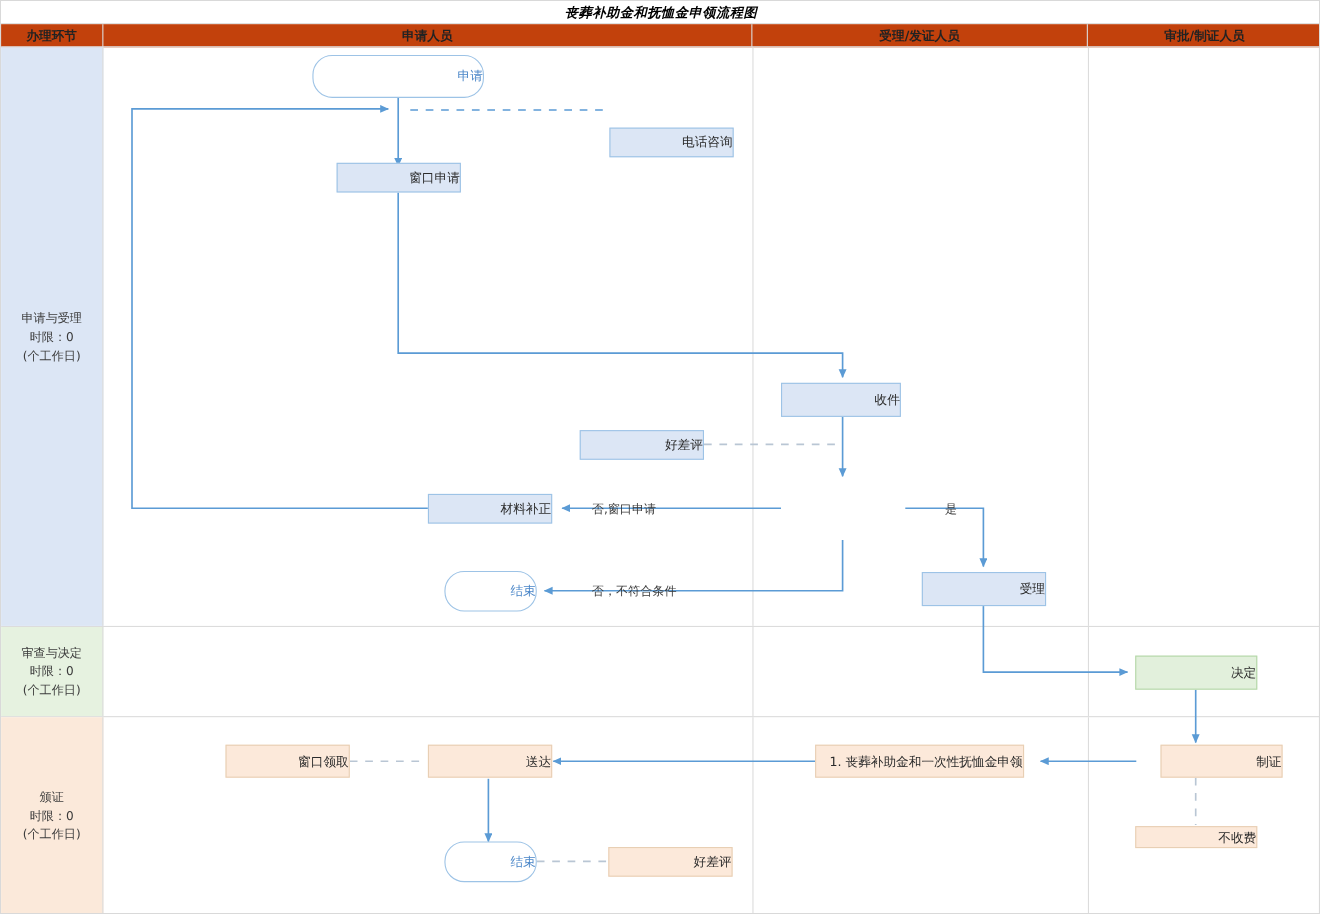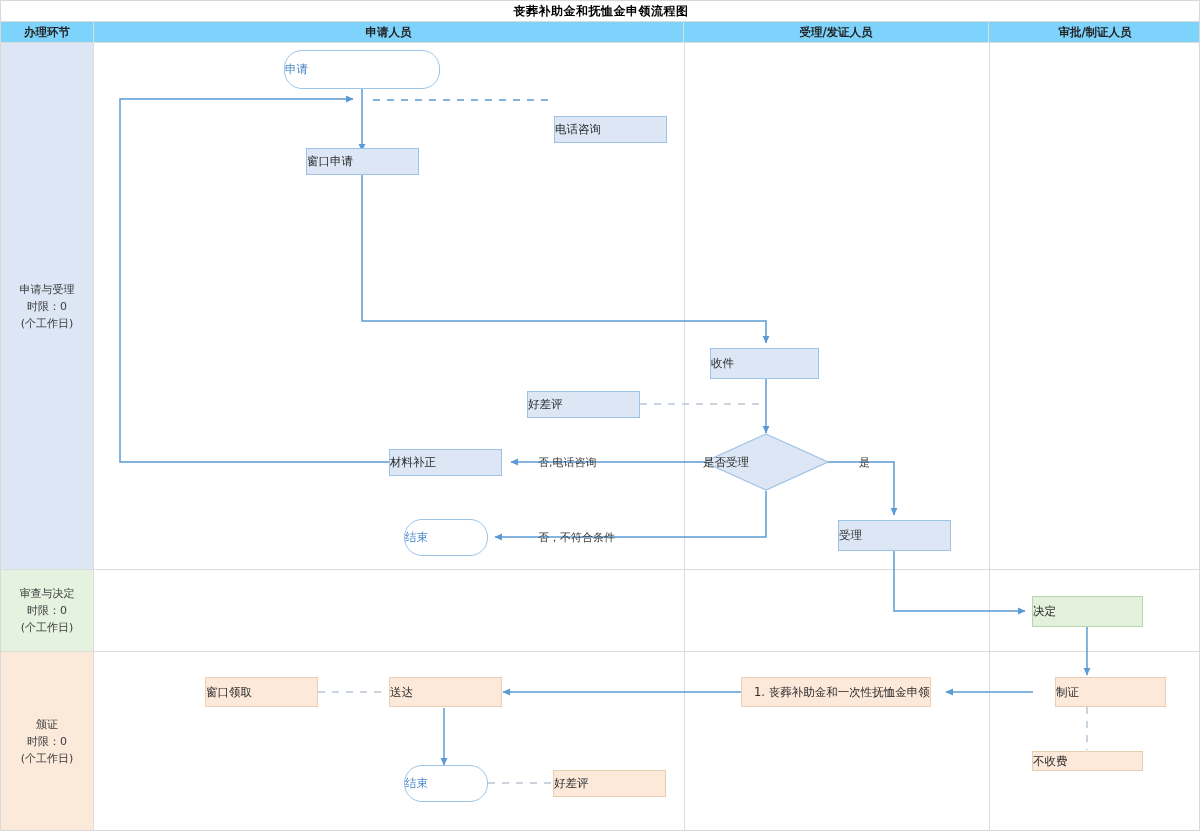--- a/index.html
+++ b/index.html
@@ -17,28 +17,28 @@
   }
   
   .titlebar{
     position:absolute;left:0;top:0;width:1200px;height:21px;
     background:#ffffff;
     border-bottom:1px solid #dcdcdc;
     display:flex;align-items:center;justify-content:center;
     box-sizing:border-box;
   }
   .titlebar .title{
-    font-size:12px;font-weight:bold;color:#000000;letter-spacing:.5px;
+    font-size:12px;font-weight:bold;color:#000000;letter-spacing:.5px;font-style:italic;
   }
   
   .headrow{
     position:absolute;left:0;top:21px;width:1200px;height:21px;
     box-sizing:border-box;
     border-bottom:1px solid #dcdcdc;
-    background:#7dd3fc;
+    background:#c2410c;
     text-decoration:underline;
   }
   .headcell{
     position:absolute;top:0;height:21px;
     display:flex;align-items:center;justify-content:center;
     font-size:11.5px;font-weight:bold;color:#222;
     box-sizing:border-box;
   }
   .headcell.sep{border-right:1px solid #dcdcdc;}
   
@@ -56,21 +56,21 @@
     font-size:11px;line-height:17px;color:#3b3b3b;text-align:center;
   }
   .vsep{
     position:absolute;top:0;height:100%;width:0;
     border-left:1px solid #dcdcdc;
   }
   
   .node{
     position:absolute;
     box-sizing:border-box;
-    display:flex;align-items:center;justify-content:flex-start;
+    display:flex;align-items:center;justify-content:flex-end;
     text-align:center;
     font-size:11.5px;
     color:#2b2b2b;
     z-index:5;
   }
   .node.rect{ border:1px solid #9dc3e6; background:#dce6f5; }
   .node.rect-peach{ border:1px solid #e8cfb4; background:#fce9da; }
   .node.rect-green{ border:1px solid #b5d8a8; background:#e2f0dc; }
   .node.round{
     border:1px solid #9dc3e6; background:#ffffff;
@@ -200,26 +200,20 @@
   </div>
 
   <div class="node rect" style="left:709px;top:347px;width:109px;height:31px;">
     <span class="lbl">收件</span>
   </div>
 
   <div class="node rect" style="left:526px;top:390px;width:113px;height:27px;">
     <span class="lbl">好差评</span>
   </div>
 
-  <div class="node diamond" style="left:702px;top:432px;width:126px;height:58px;">
-    <svg class="diamond-shape" viewBox="0 0 126 58" preserveAspectRatio="none">
-      <polygon points="63,1 125,29 63,57 1,29" fill="#dce6f5" stroke="#9dc3e6" stroke-width="1.2"></polygon>
-    </svg>
-    <span class="lbl">是否受理</span>
-  </div>
 
   <div class="node rect" style="left:388px;top:448px;width:113px;height:27px;">
     <span class="lbl">材料补正</span>
   </div>
 
   <div class="node round" style="left:403px;top:518px;width:84px;height:37px;">
     <span class="lbl">结束</span>
   </div>
 
   <div class="node rect" style="left:837px;top:519px;width:113px;height:31px;">
@@ -251,17 +245,17 @@
   </div>
 
   <div class="node round" style="left:403px;top:764px;width:84px;height:37px;">
     <span class="lbl">结束</span>
   </div>
 
   <div class="node rect-peach" style="left:552px;top:769px;width:113px;height:27px;">
     <span class="lbl">好差评</span>
   </div>
 
-  <div class="edgelabel" style="left:537px;top:454px;">否,电话咨询</div>
+  <div class="edgelabel" style="left:537px;top:454px;">否,窗口申请</div>
   <div class="edgelabel" style="left:537px;top:529px;">否，不符合条件</div>
   <div class="edgelabel" style="left:858px;top:454px;">是</div>
 
 </div>
 
 </body></html>

